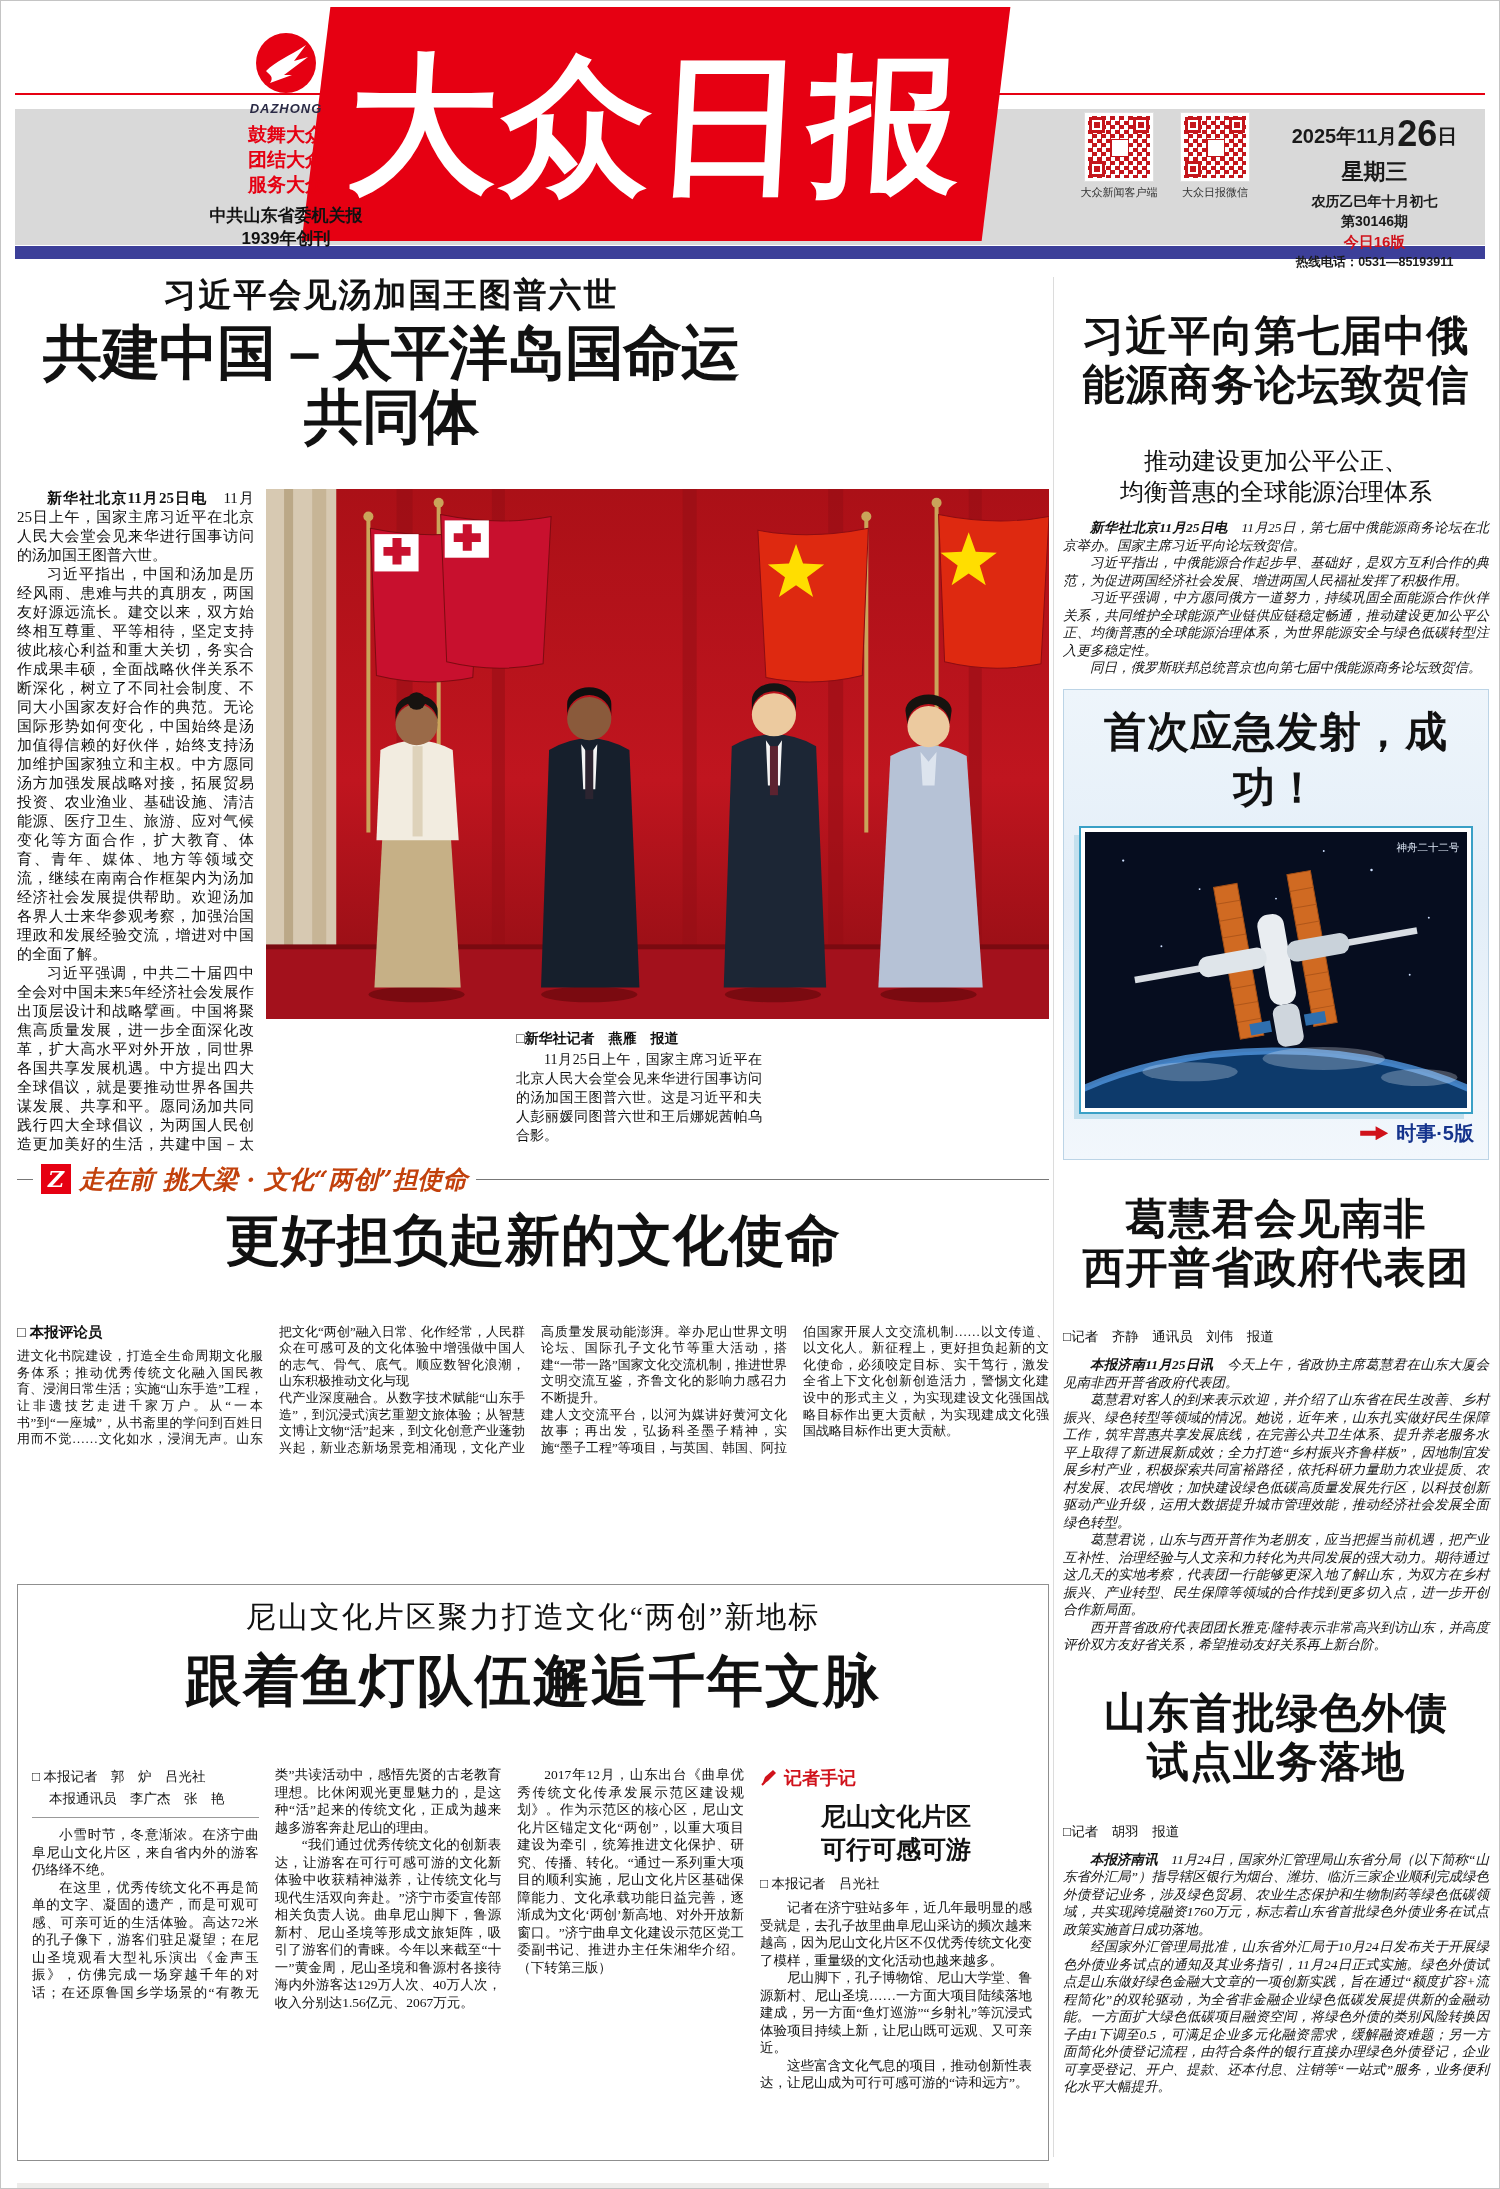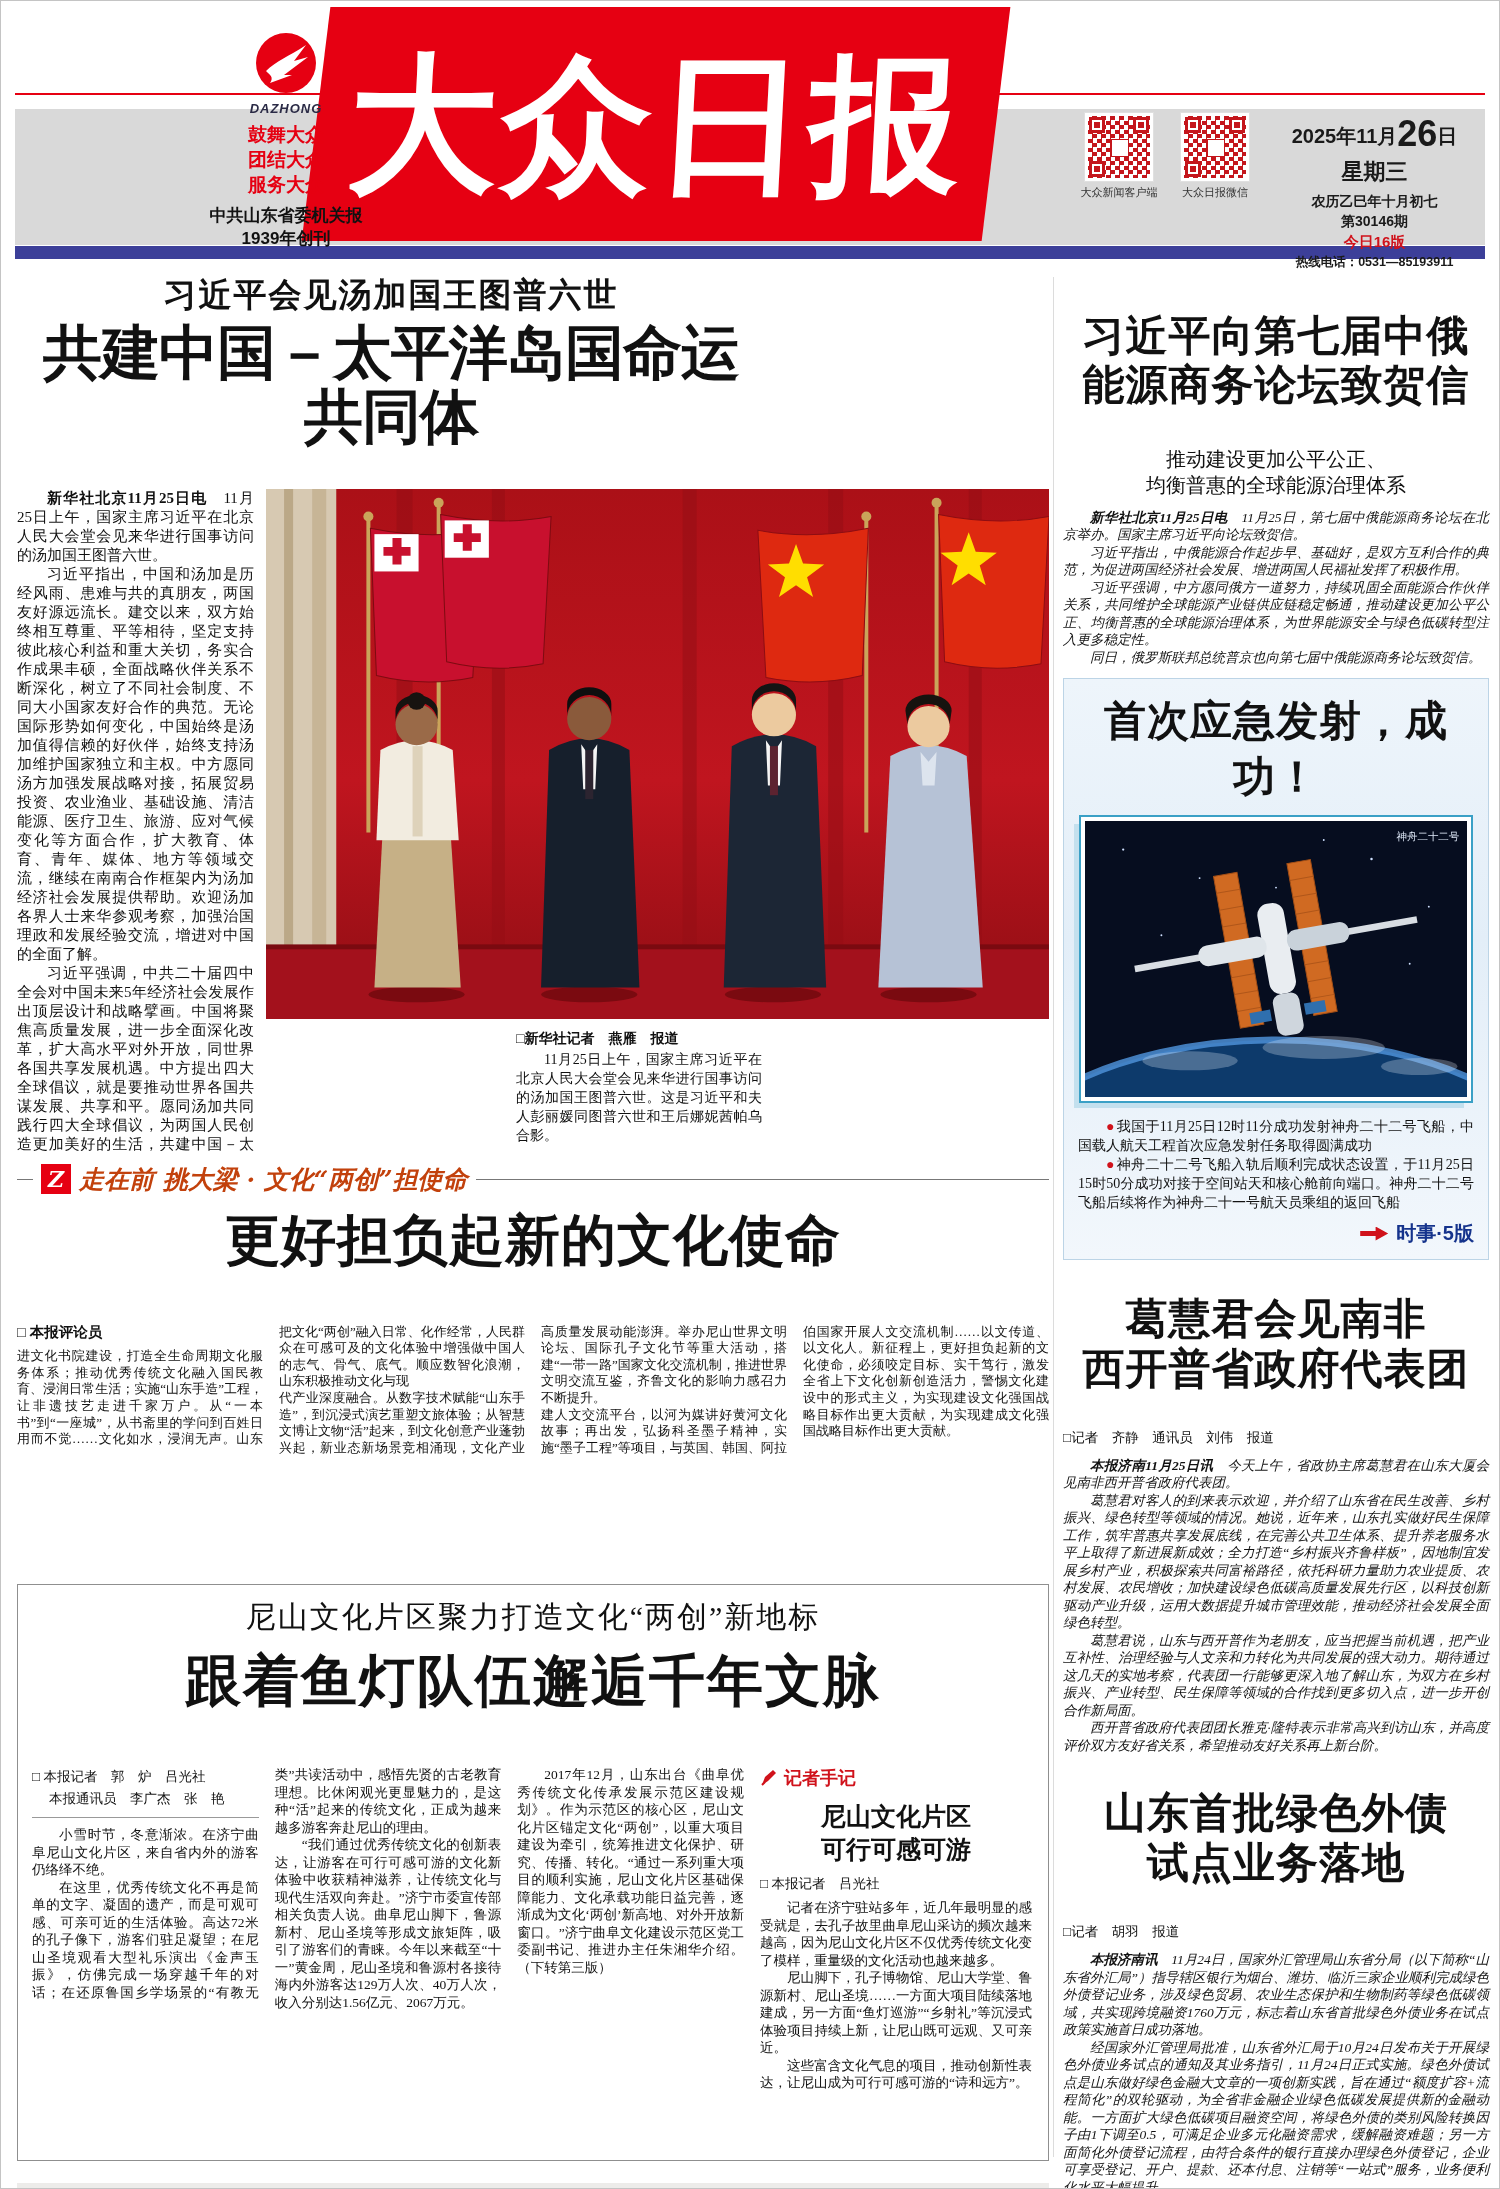--- a/index.html
+++ b/index.html
@@ -78,21 +78,21 @@
   .notes-body{font-size:13.5px;line-height:17.5px;text-align:justify;height:240px;overflow:hidden;}
 
   
   .memorial{position:relative;margin-top:22px;background:#edecea;height:152px;padding:18px 20px 0 235px;box-sizing:border-box;}
   .mem-flowers{position:absolute;left:14px;bottom:2px;width:200px;height:168px;}
   .jump-arrow{width:28px;height:14px;background:#d0121b;clip-path:polygon(0 32%,55% 32%,55% 0,100% 50%,55% 100%,55% 68%,0 68%);}
   .jump-navy{color:#15338c;font-weight:bold;font-size:20px;font-family:"Liberation Sans",sans-serif;}
 
   
   .r-headline{text-align:center;font-size:42px;font-weight:900;line-height:1.18;letter-spacing:1px;}
-  .r-sub{text-align:center;font-size:20px;line-height:1.32;margin-top:8px;}
+  .r-sub{text-align:center;font-size:24px;line-height:1.32;margin-top:8px;}
   .r-body{margin-top:10px;font-size:13.5px;line-height:17.5px;text-align:justify;font-style:italic;}
   .szbox{margin-top:12px;border:1px solid #bcd4e6;background:linear-gradient(180deg,#eef5fb 0%,#e3eef8 45%,#f2f7fc 100%);
          padding:14px 14px 12px;position:relative;}
   .sz-title{text-align:center;font-size:42px;font-weight:900;letter-spacing:1px;font-family:"Liberation Sans",sans-serif;}
   .sz-sub{text-align:center;font-size:28px;line-height:1.25;margin-top:8px;}
   .sz-photo{display:block;margin:12px auto 0;width:382px;height:276px;border:4px solid #fff;outline:2px solid #3aa0c6;box-shadow:-7px 7px 0 #c3e0ee;}
   .sz-bullets{margin-top:16px;font-size:14px;line-height:19px;text-align:justify;}
   .sz-bullets p{margin:0;text-indent:2em;}
   .sz-bullets p::before{content:"●";color:#d0121b;margin-right:2px;}
   .sz-jump{display:flex;justify-content:flex-end;align-items:center;gap:8px;margin-top:8px;}
@@ -397,24 +397,20 @@
           </g>
           <rect x="186" y="86" width="28" height="96" rx="12" fill="#e9edf1"></rect>
           <rect x="118" y="118" width="72" height="22" rx="10" fill="#dfe5ea"></rect>
           <rect x="212" y="118" width="66" height="22" rx="10" fill="#c9d2da"></rect>
           <rect x="186" y="182" width="28" height="44" rx="9" fill="#cfd6dd"></rect>
           <rect x="160" y="196" width="22" height="12" fill="#2f6fae"></rect>
             <rect x="218" y="196" width="22" height="12" fill="#2f6fae"></rect>
         </g>
         <text x="392" y="20" text-anchor="end" font-size="11" fill="#dce6f5">神舟二十二号</text>
       </svg>
-      <div class="sz-bullets">
-        <p>我国于11月25日12时11分成功发射神舟二十二号飞船，中国载人航天工程首次应急发射任务取得圆满成功</p>
-        <p>神舟二十二号飞船入轨后顺利完成状态设置，于11月25日15时50分成功对接于空间站天和核心舱前向端口。神舟二十二号飞船后续将作为神舟二十一号航天员乘组的返回飞船</p>
-      </div>
       <div class="sz-jump">
         <span class="jump-arrow"></span>
         <span class="jump-navy">时事·5版</span>
       </div>
     </section>
 
     <article class="r-article">
       <h2 class="r-headline">
         <div>葛慧君会见南非</div>
         <div>西开普省政府代表团</div>

